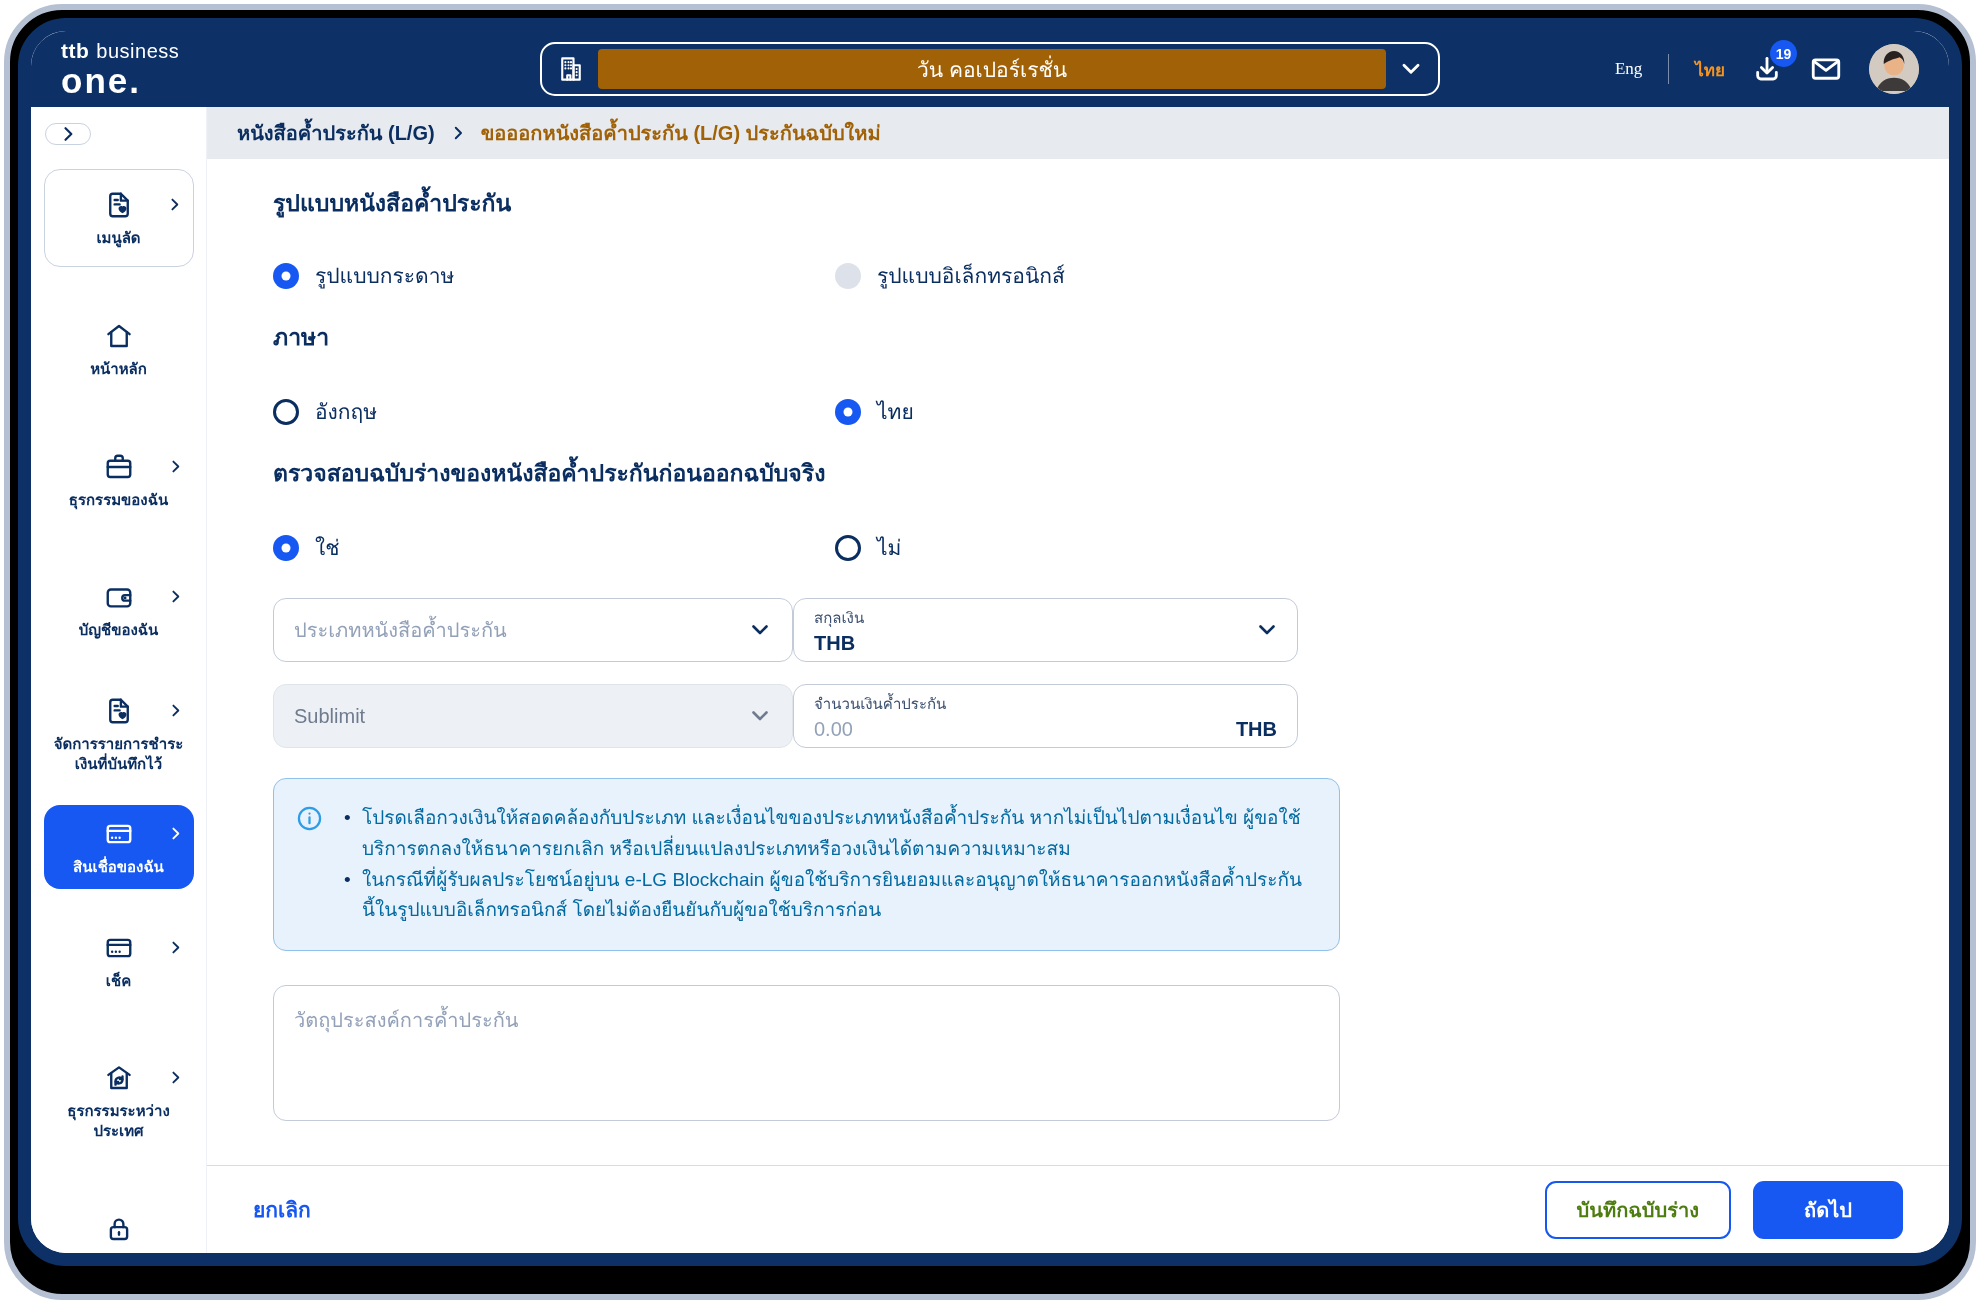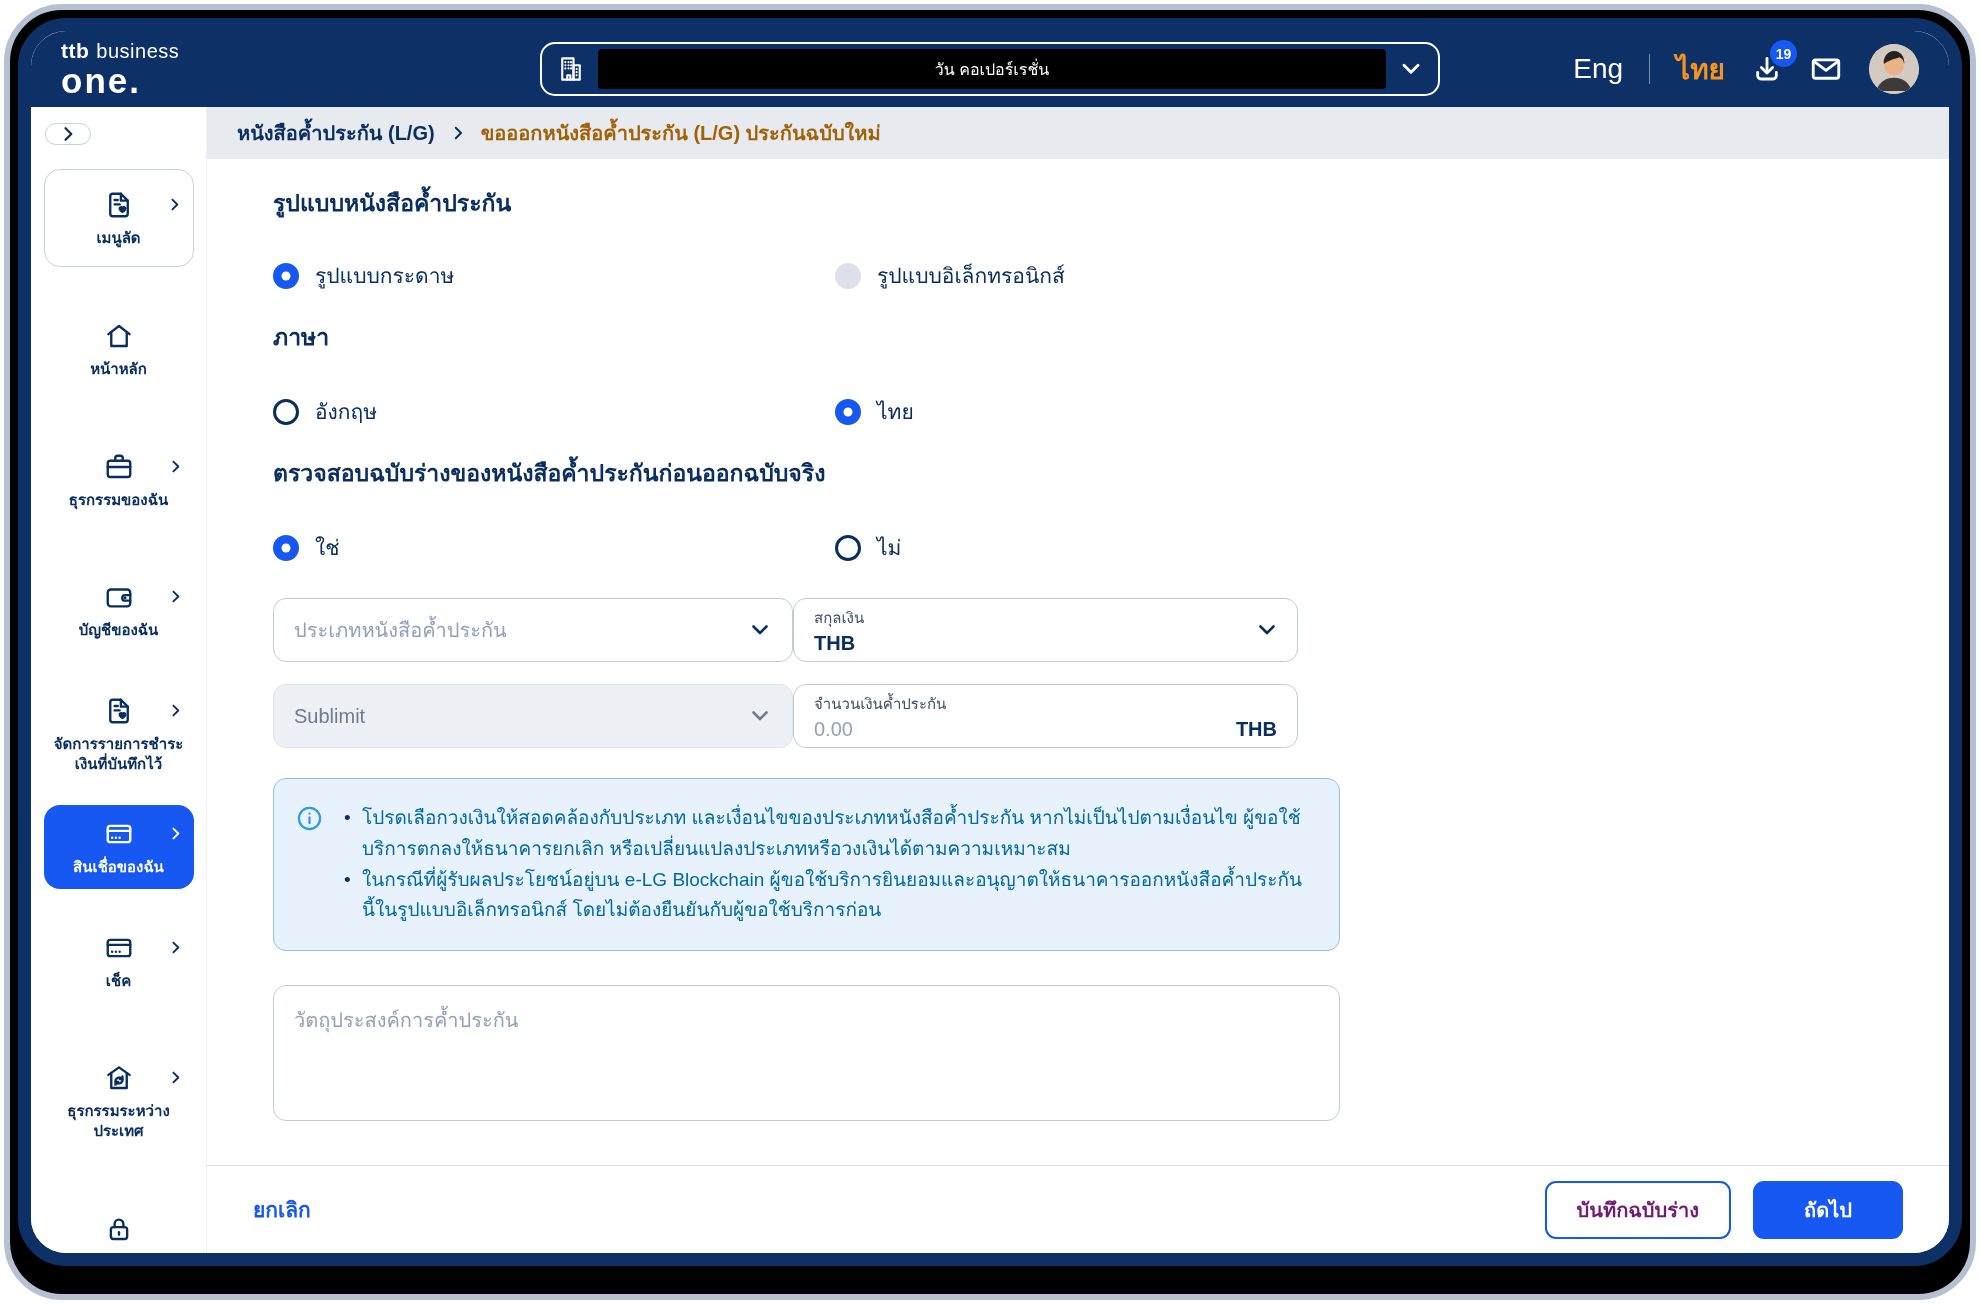--- a/index.html
+++ b/index.html
@@ -16,25 +16,25 @@
   .hdr { height:76px; background:#0d3166; display:flex; align-items:center;
          padding:0 30px; position:relative; flex:0 0 auto; color:#fff; }
   .logo { display:flex; flex-direction:column; line-height:1; }
   .logo-top { font-size:20px; letter-spacing:.5px; }
   .logo-top b { font-weight:800; margin-right:7px; font-size:21px; }
   .logo-one { font-size:35px; font-weight:800; letter-spacing:2px; margin-top:2px; }
 
   .cosel { position:absolute; left:50%; top:50%; transform:translate(-50%,-50%);
            width:900px; height:54px; border:2px solid #fff; border-radius:15px;
            display:flex; align-items:center; padding:0 14px; gap:12px; }
-  .cosel .inner { flex:1; height:40px; background:#000000; border-radius:4px;
+  .cosel .inner { flex:1; height:40px; background:#a16207; border-radius:4px;
            display:flex; align-items:center; justify-content:center;
-           font-size:16px; color:#fff; }
+           font-size:21px; color:#fff; }
   .hright { margin-left:auto; display:flex; align-items:center; gap:26px; }
-  .lang { font-size:28px; color:#fff; }
+  .lang { font-size:17px; color:#fff;font-family:Liberation Serif, serif; }
   .lang.on { color:#f7941d; font-weight:700; }
   .vdiv { width:1px; height:30px; background:rgba(255,255,255,.45); }
   .ibtn { position:relative; display:flex; align-items:center; color:#fff; }
   .badge { position:absolute; top:-13px; right:-14px; min-width:27px; height:27px;
            border-radius:50%; background:#1658f1; color:#fff; font-size:14px; font-weight:700;
            display:flex; align-items:center; justify-content:center; }
   .avatar { width:50px; height:50px; border-radius:50%; overflow:hidden; background:#d6cec6; }
 
   
   .bodyrow { flex:1; display:flex; min-height:0; }
@@ -105,21 +105,21 @@
   .purpose { width:1067px; height:136px; border:1.5px solid #c3cbd9; border-radius:13px;
         resize:none; padding:18px 20px; font-size:20px; font-family:inherit; color:#0b2e61; outline:none; }
   .purpose::placeholder { color:#93a1b8; }
 
   .footer { height:88px; flex:0 0 auto; background:#fff; border-top:1px solid #d8dde5;
         display:flex; align-items:center; padding:0 46px; position:relative; z-index:2; }
   .cancel { font-size:21px; font-weight:700; color:#1658f1; cursor:pointer; }
   .fbtns { margin-left:auto; display:flex; gap:22px; }
   .btn { height:58px; border-radius:11px; font-size:20px; font-weight:700;
         display:flex; align-items:center; justify-content:center; cursor:pointer; font-family:inherit; }
-  .btn.ghost { border:2px solid #1658f1; color:#701a75; background:#fff; padding:0 30px; }
+  .btn.ghost { border:2px solid #1658f1; color:#4d7c0f; background:#fff; padding:0 30px; }
   .btn.solid { background:#1658f1; color:#fff; border:none; width:150px; }
 
   svg.ic { display:block; }
 </style>
 </head>
 <body>
 
 <svg width="0" height="0" style="position:absolute">
   <defs>
     <symbol id="i-chev-r" viewBox="0 0 24 24">

